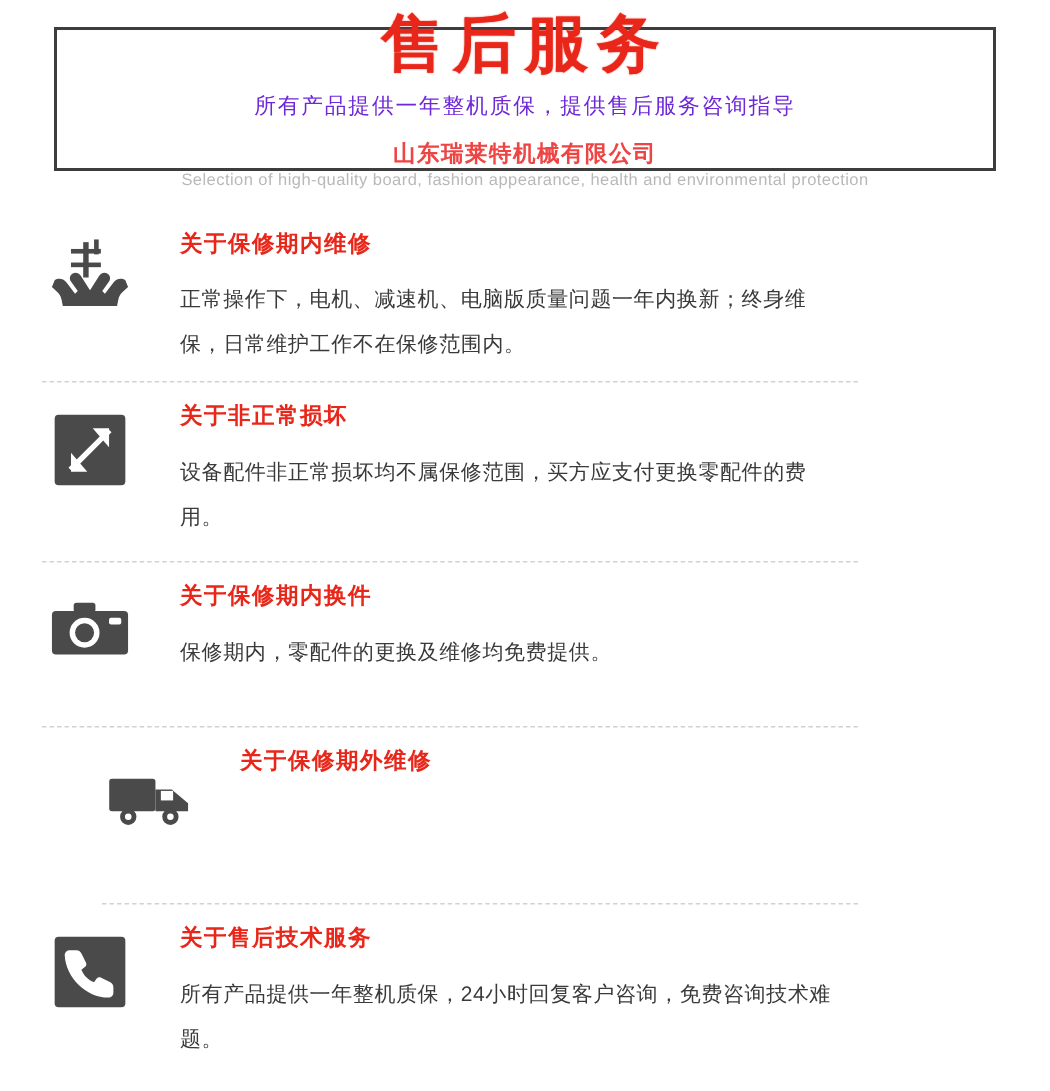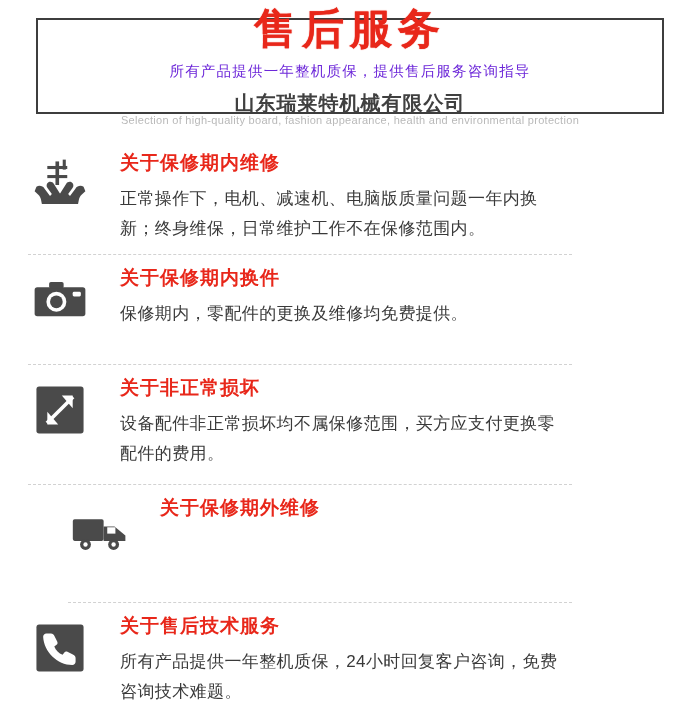--- a/index.html
+++ b/index.html
@@ -61,24 +61,24 @@
     letter-spacing: 1.2px;
     color: #6d28d9;
     line-height: 22px;
   }
   .header-company {
     position: absolute;
     left: 0;
     top: 92px;
     width: 700px;
     text-align: center;
-    font-size: 20px;
+    font-size: 15px;
     font-weight: bold;
     letter-spacing: 1px;
-    color: #404040;
+    color: #ef4444;
     line-height: 22px;
   }
   .header-en {
     position: absolute;
     left: 0;
     top: 114px;
     width: 700px;
     text-align: center;
     font-size: 11px;
     color: #b9b9b9;
@@ -109,29 +109,29 @@
     justify-content: center;
     align-items: flex-start;
     padding-top: 16px;
   }
   .text-col {
     flex: 1;
     padding-right: 34px;
     padding-top: 8px;
   }
   .item-title {
-    font-size: 19px;
+    font-size: 15px;
     font-weight: bold;
     color: #e8271a;
     letter-spacing: 1px;
     line-height: 30px;
     margin: 0 0 6px 0;
   }
   .item-body {
-    font-size: 17px;
+    font-size: 14px;
     color: #3a3a3a;
     line-height: 30px;
     letter-spacing: 0.4px;
     margin: 0;
   }
 
   
   .icon-box {
     width: 58px;
     height: 58px;
@@ -174,57 +174,57 @@
         </svg>
       </span>
     </div>
     <div class="text-col">
       <p class="item-title">关于保修期内维修</p>
       <p class="item-body">正常操作下，电机、减速机、电脑版质量问题一年内换新；终身维保，日常维护工作不在保修范围内。</p>
     </div>
     <div class="item-divider"></div>
   </div>
 
+  <div class="item row-3">
+    <div class="icon-col">
+      <span class="icon-box">
+        <svg viewBox="0 0 64 64" width="58" height="58">
+          <rect x="6" y="6" width="52" height="52" rx="3" fill="#4a4a4a"></rect>
+          <g stroke="#ffffff" stroke-width="4" stroke-linecap="square">
+            <line x1="19" y1="45" x2="45" y2="19"></line>
+          </g>
+          <polygon points="46,16 46,30 34,16" fill="#ffffff"></polygon>
+          <polygon points="18,48 18,34 30,48" fill="#ffffff"></polygon>
+        </svg>
+      </span>
+    </div>
+    <div class="text-col">
+      <p class="item-title">关于非正常损坏</p>
+      <p class="item-body">设备配件非正常损坏均不属保修范围，买方应支付更换零配件的费用。</p>
+    </div>
+    <div class="item-divider"></div>
+  </div>
+
   <div class="item row-2">
     <div class="icon-col">
       <span class="icon-box">
         <svg viewBox="0 0 64 64" width="58" height="58">
           <g fill="#4a4a4a">
             <rect x="4" y="18" width="56" height="32" rx="3"></rect>
             <rect x="20" y="12" width="16" height="7" rx="2"></rect>
             <circle cx="28" cy="34" r="11" fill="#ffffff"></circle>
             <circle cx="28" cy="34" r="7" fill="#4a4a4a"></circle>
             <rect x="46" y="23" width="9" height="5" rx="1.5" fill="#ffffff"></rect>
           </g>
         </svg>
       </span>
     </div>
     <div class="text-col">
       <p class="item-title">关于保修期内换件</p>
       <p class="item-body">保修期内，零配件的更换及维修均免费提供。</p>
-    </div>
-    <div class="item-divider"></div>
-  </div>
-
-  <div class="item row-3">
-    <div class="icon-col">
-      <span class="icon-box">
-        <svg viewBox="0 0 64 64" width="58" height="58">
-          <rect x="6" y="6" width="52" height="52" rx="3" fill="#4a4a4a"></rect>
-          <g stroke="#ffffff" stroke-width="4" stroke-linecap="square">
-            <line x1="19" y1="45" x2="45" y2="19"></line>
-          </g>
-          <polygon points="46,16 46,30 34,16" fill="#ffffff"></polygon>
-          <polygon points="18,48 18,34 30,48" fill="#ffffff"></polygon>
-        </svg>
-      </span>
-    </div>
-    <div class="text-col">
-      <p class="item-title">关于非正常损坏</p>
-      <p class="item-body">设备配件非正常损坏均不属保修范围，买方应支付更换零配件的费用。</p>
     </div>
     <div class="item-divider"></div>
   </div>
 
   <div class="item row-4">
     <div class="icon-col">
       <span class="icon-box">
         <svg viewBox="0 0 64 64" width="58" height="58">
           <g fill="#4a4a4a">
             <rect x="2" y="20" width="34" height="24" rx="2"></rect>

